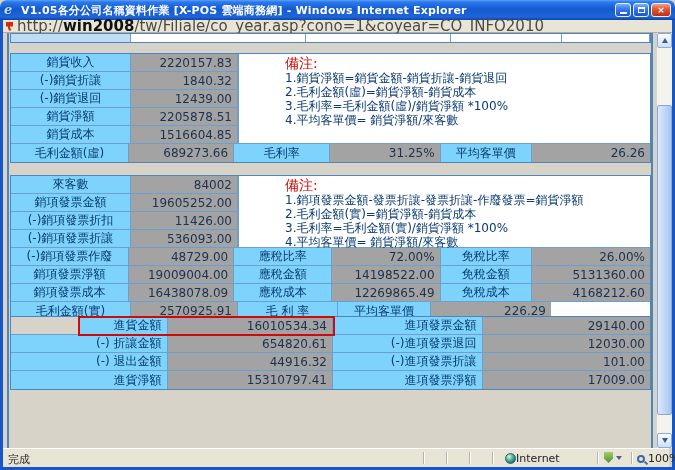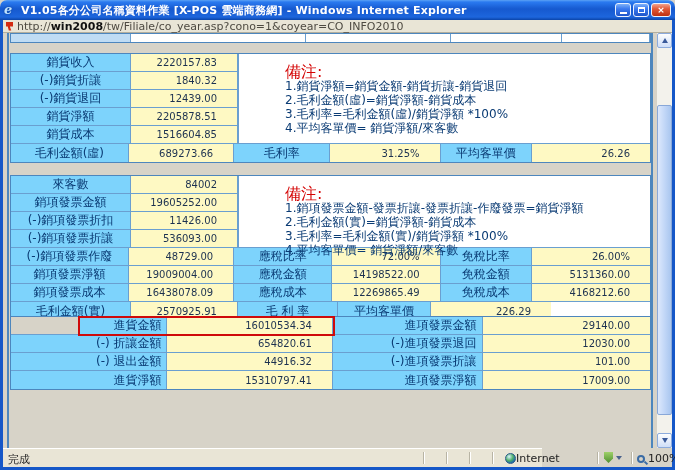--- a/index.html
+++ b/index.html
@@ -21,58 +21,58 @@
   .winbtn.close{width:20px;background:linear-gradient(180deg,#f2a28c 0%,#e25a38 40%,#c03010 100%);}
   .glyph-min{display:block;width:7px;height:2px;background:#fff;margin-top:6px;}
   .glyph-max{display:block;width:7px;height:6px;border:1px solid #fff;border-top-width:2px;box-sizing:border-box;}
   .border-l,.border-r{position:absolute;top:20px;width:3px;height:447px;background:#1557c8;}
   .border-l{left:0;} .border-r{left:672px;}
   .border-b{position:absolute;left:0;top:467px;width:675px;height:3px;background:#1557c8;}
   
   .addrbar{position:absolute;left:3px;top:20px;width:669px;height:13px;background:#e9e5d6;
     border-bottom:1px solid #b2ae9e;display:flex;align-items:center;padding:0 3px;box-sizing:border-box;}
   .favicon{width:7px;height:9px;background:#d42a10;clip-path:polygon(0 0,100% 0,100% 55%,55% 55%,75% 100%,40% 100%,25% 55%,0 55%);margin-right:4px;}
-  .url{font-size:11px;color:#4e4a42;white-space:nowrap;overflow:hidden;}
+  .url{font-size:15px;color:#4e4a42;white-space:nowrap;overflow:hidden;}
   .url b{color:#111;}
   
   .content{position:absolute;left:3px;top:33px;width:654px;height:415px;background:#d7d3c8;overflow:hidden;}
   .vline{position:absolute;top:0;width:2px;height:415px;background:#4d86bd;}
   .tbl{position:absolute;background:#fff;border:1px solid #4d86bd;box-sizing:border-box;}
   .row{display:flex;height:18px;}
   .cell{box-sizing:border-box;border-right:1px solid #6a9fd0;border-bottom:1px solid #6a9fd0;
     display:flex;align-items:center;overflow:hidden;}
   .lbl{background:#7dd3fc;color:#0a3b74;font-size:12px;justify-content:center;}
   .lbl.ra{justify-content:flex-end;padding-right:5px;}
-  .val{background:#fef9c3;color:#1c3150;font-size:10px;justify-content:flex-end;padding-right:20px;}
+  .val{background:#a3a3a3;color:#1c3150;font-size:12px;justify-content:flex-end;padding-right:5px;}
   .nbr{border-right:none;} .nbb{border-bottom:none;}
   .w-l1{width:120px;}.w-v1{width:107px;}
   .w-a{width:98px;}.w-b{width:112px;}.w-c{width:93px;}.w-d{width:120px;}
   .w-e{width:100px;}.w-f{width:110px;}
   .w-p1{width:68px;}.w-p2{width:89px;}.w-p3{width:166px;}.w-p4{width:150px;}.w-p5{width:168px;}.w-pL{width:157px;}
   .spacer{background:#d7d3c8;border-right:none;border-bottom:1px solid #6a9fd0;}
   .notes{position:absolute;left:227px;top:0;width:412px;background:#fff;border-left:1px solid #6a9fd0;
     border-bottom:1px solid #6a9fd0;box-sizing:border-box;padding:2px 0 0 46px;}
-  .notes .nt{color:#d40404;font-size:16px;line-height:15px;margin-top:8px;}
+  .notes .nt{color:#d40404;font-size:14px;line-height:15px;}
   .notes .nl{color:#0a3b74;font-size:12px;line-height:14px;white-space:nowrap;}
   .redbox{position:absolute;left:67px;top:-1px;width:257px;height:20px;border:2px solid #cf0a0a;
     box-sizing:border-box;pointer-events:none;}
   
   .partrow{position:absolute;left:7px;top:0;width:641px;height:10px;border:1px solid #4d86bd;
     box-sizing:border-box;display:flex;background:#fff;}
   .partrow .pc{box-sizing:border-box;border-right:1px solid #6a9fd0;height:100%;}
   
   .scroll{position:absolute;left:657px;top:33px;width:15px;height:415px;background:#f3f2ec;}
   .sbtn{position:absolute;left:0;width:15px;height:15px;background:linear-gradient(180deg,#fdfefe,#cfdef8);
     border:1px solid #8cabdc;border-radius:2px;box-sizing:border-box;display:flex;align-items:center;justify-content:center;}
   .tri-up{width:0;height:0;border-left:3px solid transparent;border-right:3px solid transparent;border-bottom:5px solid #3a5a9a;}
   .tri-dn{width:0;height:0;border-left:3px solid transparent;border-right:3px solid transparent;border-top:5px solid #3a5a9a;}
   .thumb{position:absolute;left:0;top:72px;width:15px;height:310px;border:1px solid #89a8d8;border-radius:2px;
     box-sizing:border-box;background:linear-gradient(90deg,#dce8fc 0%,#c2d7f7 50%,#a9c6ef 100%);}
   
-  .statusbar{position:absolute;left:3px;top:448px;width:539px;height:19px;background:#e9e5d6;
+  .statusbar{position:absolute;left:3px;top:448px;width:666px;height:19px;background:#e9e5d6;
     border-top:1px solid #fff;box-sizing:border-box;font-size:11px;color:#222;}
   .sb-done{position:absolute;left:5px;top:3px;}
   .sb-div{position:absolute;top:3px;width:1px;height:12px;background:#b8b4a4;border-right:1px solid #fff;}
   .sb-internet{position:absolute;left:502px;top:3px;display:flex;align-items:center;}
   .globe{width:11px;height:11px;border-radius:50%;
     background:radial-gradient(circle at 35% 30%,#d8f2ff,#52b06a 45%,#1565b0 80%);border:1px solid #2a5a8a;box-sizing:border-box;}
   .sb-shield{position:absolute;left:601px;top:3px;display:flex;align-items:center;gap:3px;}
   .shield{width:9px;height:11px;background:linear-gradient(180deg,#9fd06a,#4e8f2f);
     clip-path:polygon(0 0,100% 0,100% 60%,50% 100%,0 60%);}
   .tri-dd{width:0;height:0;border-left:3px solid transparent;border-right:3px solid transparent;border-top:4px solid #4a618c;}

